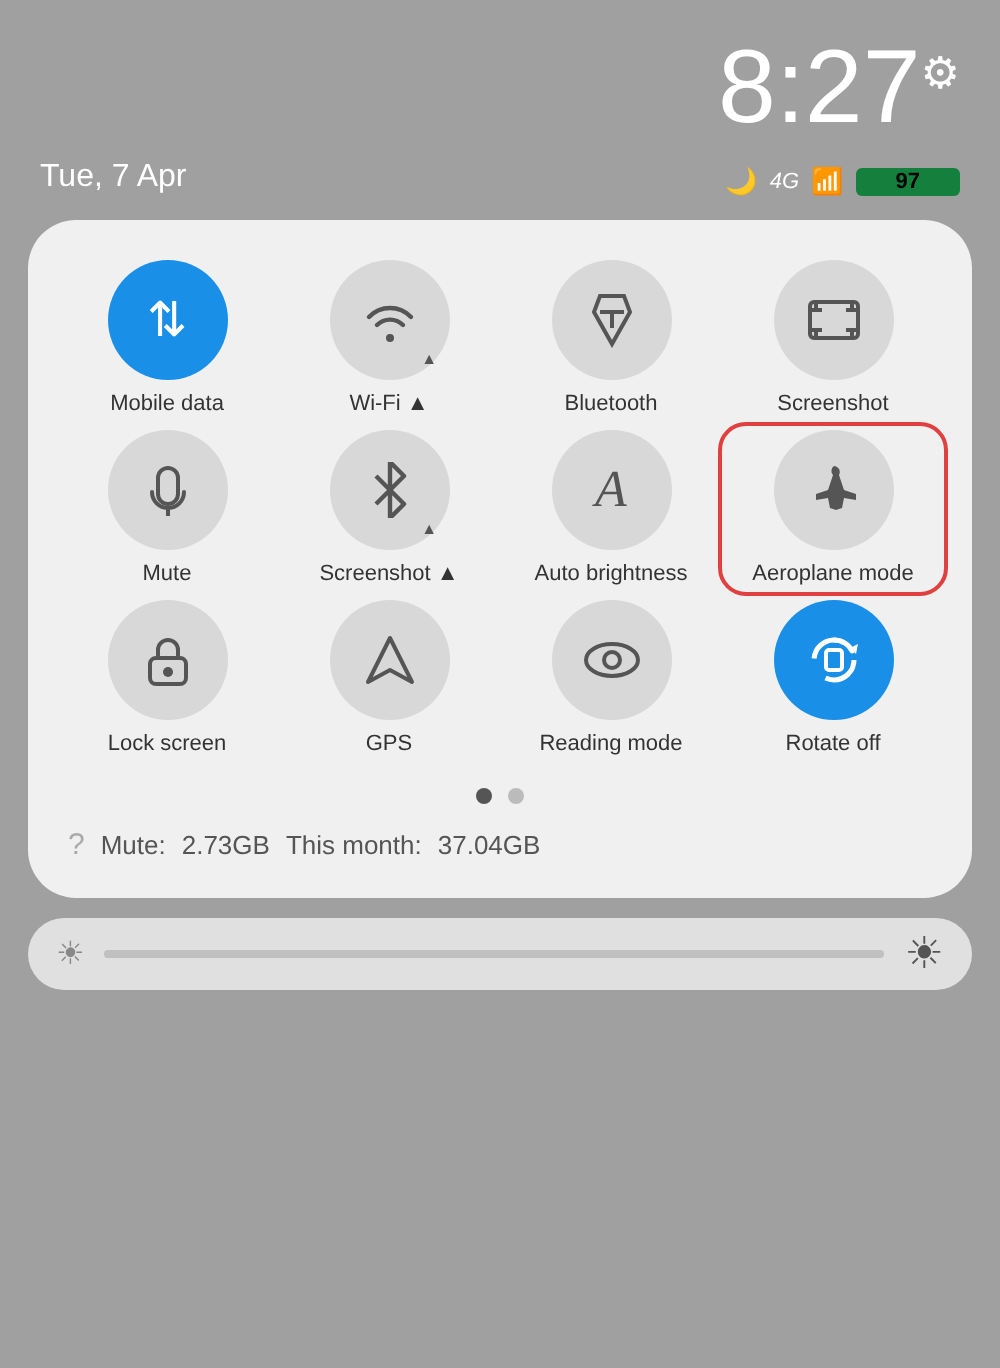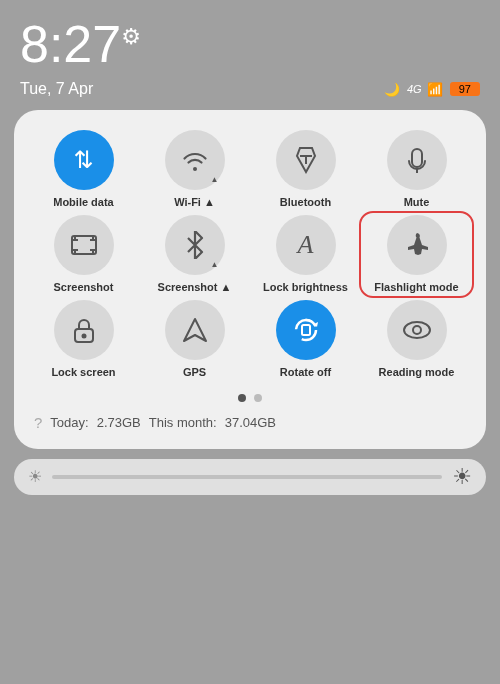--- a/index.html
+++ b/index.html
@@ -8,65 +8,65 @@
       height: 684px;
       background: #a0a0a0;
       font-family: 'Segoe UI', Arial, sans-serif;
       overflow: hidden;
       position: relative;
     }
 
     .status-bar {
       padding: 18px 20px 8px 20px;
       display: flex;
-      justify-content: flex-start;
+      justify-content: flex-end;
       align-items: flex-start;
     }
 
     .time {
       font-size: 52px;
       font-weight: 300;
       color: #fff;
       line-height: 1;
     }
 
     .gear-icon {
       color: #fff;
       font-size: 22px;
       margin-top: 6px;
     }
 
     .date-row {
       padding: 2px 20px 12px 20px;
       display: flex;
       justify-content: space-between;
-      align-items: center;
+      align-items: flex-end;
     }
 
     .date-text {
       color: #fff;
       font-size: 16px;
       font-weight: 400;
     }
 
     .status-icons {
       display: flex;
       align-items: center;
       gap: 6px;
       color: #fff;
       font-size: 13px;
     }
 
     .battery-icon {
-      background: #f97316;
+      background: #15803d;
       color: #000;
       font-size: 11px;
-      padding: 1px 9px;
+      padding: 1px 20px;
       border-radius: 3px;
-      font-weight: normal;
+      font-weight: bold;
     }
 
     .quick-panel {
       margin: 0 14px;
       background: #f0f0f0;
       border-radius: 24px;
       padding: 20px 16px 16px 16px;
     }
 
     .tile-grid {
@@ -105,21 +105,20 @@
     .tile-circle.active-blue {
       background: #1a8fe8;
       color: #fff;
     }
 
     .tile-label {
       font-size: 11px;
       color: #333;
       text-align: center;
       line-height: 1.2;
-      font-weight: bold;
     }
 
     .dot-row {
       display: flex;
       justify-content: center;
       gap: 8px;
       margin-bottom: 10px;
     }
 
     .dot {
@@ -235,124 +234,124 @@
           <polygon points="7,2 19,2 22,10 13,26 4,10" stroke="#555" stroke-width="2" fill="none"></polygon>
           <line x1="13" y1="10" x2="13" y2="18" stroke="#555" stroke-width="2"></line>
           <line x1="7" y1="10" x2="19" y2="10" stroke="#555" stroke-width="2"></line>
         </svg>
       </div>
       <div class="tile-label">Bluetooth</div>
     </div>
 
     <div class="tile">
       <div class="tile-circle">
-        <svg width="26" height="28" viewBox="0 0 26 28" fill="none">
-          <path d="M13 3a5 5 0 015 5v8a5 5 0 01-10 0V8a5 5 0 015-5z" stroke="#555" stroke-width="2" fill="none"></path>
-          <path d="M5 15a8 8 0 0016 0" stroke="#555" stroke-width="2" fill="none" stroke-linecap="round"></path>
-          <line x1="13" y1="23" x2="13" y2="27" stroke="#555" stroke-width="2"></line>
-        </svg>
-      </div>
-      <div class="tile-label">Mute</div>
-    </div>
-
-    <div class="tile">
-      <div class="tile-circle">
         <svg width="28" height="26" viewBox="0 0 28 26" fill="none">
           <rect x="2" y="4" width="24" height="18" rx="2" stroke="#555" stroke-width="2" fill="none"></rect>
           <line x1="2" y1="8" x2="8" y2="8" stroke="#555" stroke-width="2"></line>
           <line x1="5" y1="4" x2="5" y2="8" stroke="#555" stroke-width="2"></line>
           <line x1="20" y1="8" x2="26" y2="8" stroke="#555" stroke-width="2"></line>
           <line x1="23" y1="4" x2="23" y2="8" stroke="#555" stroke-width="2"></line>
           <line x1="2" y1="18" x2="8" y2="18" stroke="#555" stroke-width="2"></line>
           <line x1="5" y1="18" x2="5" y2="22" stroke="#555" stroke-width="2"></line>
           <line x1="20" y1="18" x2="26" y2="18" stroke="#555" stroke-width="2"></line>
           <line x1="23" y1="18" x2="23" y2="22" stroke="#555" stroke-width="2"></line>
         </svg>
       </div>
       <div class="tile-label">Screenshot</div>
     </div>
 
     <div class="tile">
       <div class="tile-circle">
+        <svg width="26" height="28" viewBox="0 0 26 28" fill="none">
+          <path d="M13 3a5 5 0 015 5v8a5 5 0 01-10 0V8a5 5 0 015-5z" stroke="#555" stroke-width="2" fill="none"></path>
+          <path d="M5 15a8 8 0 0016 0" stroke="#555" stroke-width="2" fill="none" stroke-linecap="round"></path>
+          <line x1="13" y1="23" x2="13" y2="27" stroke="#555" stroke-width="2"></line>
+        </svg>
+      </div>
+      <div class="tile-label">Mute</div>
+    </div>
+
+    <div class="tile">
+      <div class="tile-circle">
         <svg width="22" height="28" viewBox="0 0 22 28" fill="none">
           <polyline points="4,7 18,21 11,28 11,0 18,7 4,21" stroke="#555" stroke-width="2.2" fill="none" stroke-linejoin="round"></polyline>
         </svg>
         <span style="position:absolute;bottom:6px;right:6px;font-size:8px;color:#555;">▲</span>
       </div>
       <div class="tile-label">Screenshot ▲</div>
     </div>
 
     <div class="tile">
       <div class="tile-circle">
         <span style="font-size:26px;color:#555;font-family:serif;font-style:italic;">A</span>
       </div>
-      <div class="tile-label">Lock brightness</div>
+      <div class="tile-label">Auto brightness</div>
     </div>
 
     <div class="tile highlight-box">
       <div class="tile-circle">
         <svg width="28" height="28" viewBox="0 0 28 28" fill="none">
           <path d="M14 2a3 3 0 012.5 4.5L19 14l6 2v3l-6-1-1 5-3 1-3-1-1-5-6 1v-3l6-2 2.5-7.5A3 3 0 0114 2z" fill="#555"></path>
         </svg>
       </div>
-      <div class="tile-label">Flashlight mode</div>
+      <div class="tile-label">Aeroplane mode</div>
     </div>
 
     <div class="tile">
       <div class="tile-circle">
         <svg width="24" height="28" viewBox="0 0 24 28" fill="none">
           <rect x="3" y="13" width="18" height="13" rx="3" stroke="#555" stroke-width="2" fill="none"></rect>
           <path d="M7 13V9a5 5 0 0110 0v4" stroke="#555" stroke-width="2" fill="none"></path>
           <circle cx="12" cy="20" r="2.5" fill="#555"></circle>
         </svg>
       </div>
       <div class="tile-label">Lock screen</div>
     </div>
 
     <div class="tile">
       <div class="tile-circle">
         <svg width="26" height="26" viewBox="0 0 26 26" fill="none">
           <polygon points="13,2 24,24 13,18 2,24" stroke="#555" stroke-width="2" fill="none" stroke-linejoin="round"></polygon>
         </svg>
       </div>
       <div class="tile-label">GPS</div>
+    </div>
+
+    <div class="tile">
+      <div class="tile-circle">
+        <svg width="28" height="22" viewBox="0 0 28 22" fill="none">
+          <ellipse cx="14" cy="11" rx="13" ry="8" stroke="#555" stroke-width="2" fill="none"></ellipse>
+          <circle cx="14" cy="11" r="4" stroke="#555" stroke-width="2" fill="none"></circle>
+        </svg>
+      </div>
+      <div class="tile-label">Reading mode</div>
     </div>
 
     <div class="tile">
       <div class="tile-circle active-blue">
         <svg width="28" height="28" viewBox="0 0 28 28" fill="none">
           <circle cx="14" cy="14" r="10" stroke="#fff" stroke-width="2.5" fill="none" stroke-dasharray="20 12"></circle>
           <path d="M14 4a10 10 0 019 5.5" stroke="#fff" stroke-width="2.5" stroke-linecap="round" fill="none"></path>
           <polygon points="22,8 26,6 25,11" fill="#fff"></polygon>
           <rect x="10" y="9" width="8" height="10" rx="1.5" stroke="#fff" stroke-width="2" fill="none"></rect>
         </svg>
       </div>
       <div class="tile-label">Rotate off</div>
     </div>
 
-    <div class="tile">
-      <div class="tile-circle">
-        <svg width="28" height="22" viewBox="0 0 28 22" fill="none">
-          <ellipse cx="14" cy="11" rx="13" ry="8" stroke="#555" stroke-width="2" fill="none"></ellipse>
-          <circle cx="14" cy="11" r="4" stroke="#555" stroke-width="2" fill="none"></circle>
-        </svg>
-      </div>
-      <div class="tile-label">Reading mode</div>
-    </div>
-
   </div>
 
   <div class="dot-row">
     <div class="dot active"></div>
     <div class="dot"></div>
   </div>
 
   <div class="data-row">
     <span class="data-row-icon">?</span>
-    <span>Today:</span>
+    <span>Mute:</span>
     <span>2.73GB</span>
     <span>This month:</span>
     <span>37.04GB</span>
   </div>
 
 </div>
 
 <div class="brightness-bar-container">
   <span class="brightness-icon-left">☀</span>
   <div class="brightness-track"></div>

